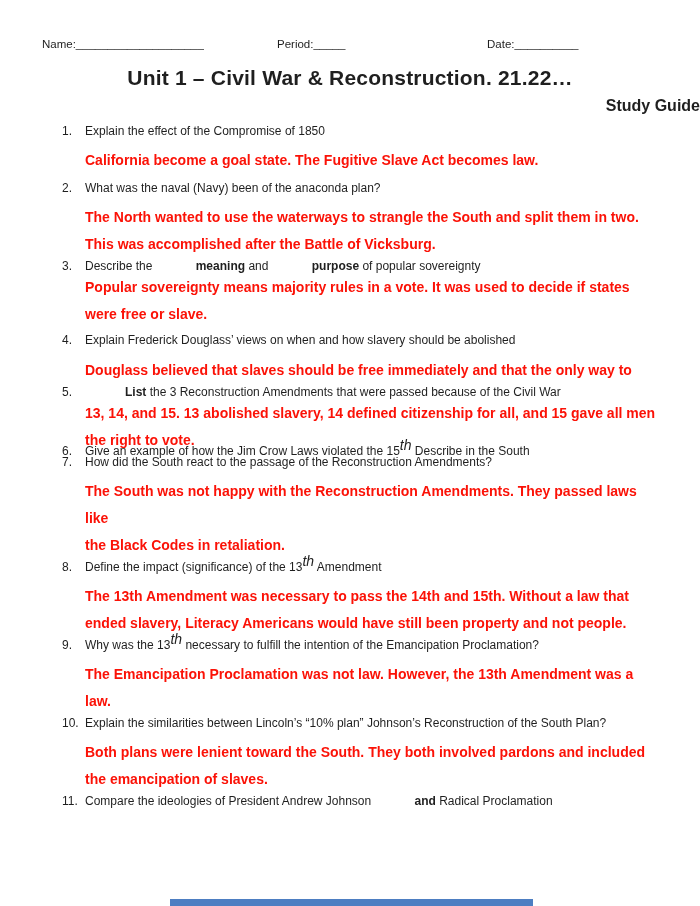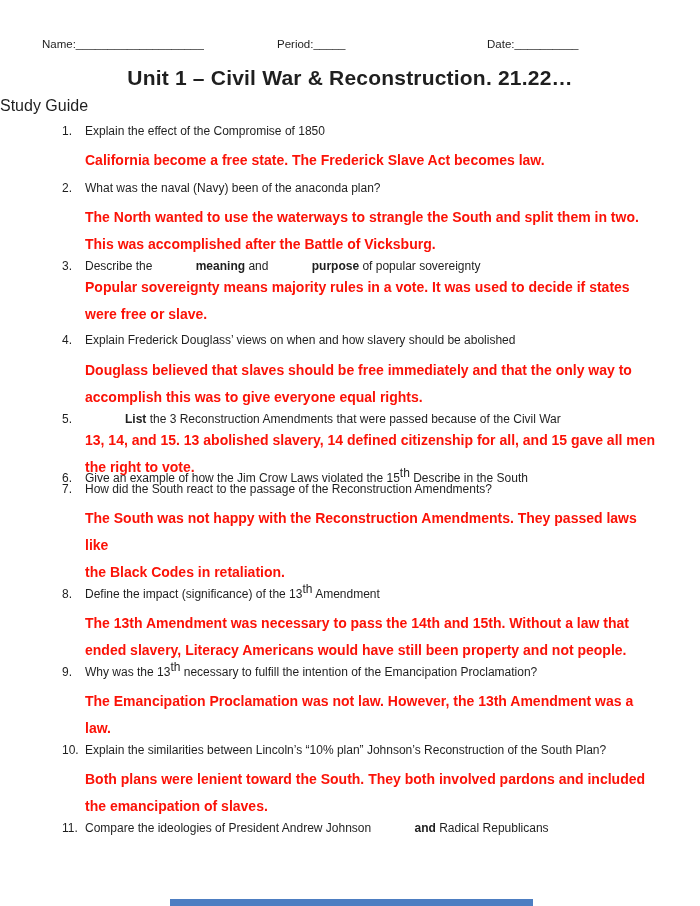--- a/index.html
+++ b/index.html
@@ -19,34 +19,34 @@
   .hdr-period { position: absolute; left: 277px; }
   .hdr-date   { position: absolute; left: 487px; }
 
   .doc-title {
     position: absolute; top: 66px; left: 0; width: 100%;
     text-align: center; font-size: 21px; font-weight: 700;
     letter-spacing: .2px;
   }
   .doc-subtitle {
     position: absolute; top: 97px; left: 0; width: 100%;
-    text-align: left; font-size: 16px; font-weight: 400;
+    text-align: right; font-size: 16px; font-weight: 700;
   }
 
   .questions { position: absolute; top: 123px; left: 62px; right: 36px; }
 
   .qa { margin-bottom: 0; }
   .q-line {
     display: flex; align-items: baseline;
     font-size: 12px; line-height: 16px; color: var(--text-color, #1f1f1f);
   }
   .q-num { flex: 0 0 23px; }
   .q-text { flex: 1; white-space: pre-wrap; }
   .q-text .b { font-weight: 700; padding-left: 40px; }
-  .q-text sup { font-size: 12px; line-height: 0; vertical-align: super; }
+  .q-text sup { font-size: 14px; line-height: 0; vertical-align: super; font-style: italic; }
 
   .answer {
     margin-left: 23px; margin-top: 8px;
     color: var(--answer-color, #fb1207);
     font-weight: 700; font-size: 14px; line-height: 27px;
     white-space: pre-wrap;
   }
 
   
   .qa-1 { margin-bottom: 6px; }
@@ -77,42 +77,42 @@
 
   <div class="doc-title">Unit 1 – Civil War &amp; Reconstruction. 21.22…</div>
   <div class="doc-subtitle">Study Guide</div>
 
   <div class="questions">
       <div class="qa qa-1">
         <div class="q-line">
           <span class="q-num">1.</span>
           <span class="q-text"><span>Explain the effect of the Compromise of 1850</span></span>
         </div>
-        <div class="answer"><div class="a-line">California become a free state. The Frederick Slave Act becomes law.</div></div>
+        <div class="answer"><div class="a-line">California become a goal state. The Fugitive Slave Act becomes law.</div></div>
       </div>
       <div class="qa qa-2">
         <div class="q-line">
           <span class="q-num">2.</span>
           <span class="q-text"><span>What was the naval (Navy) been of the anaconda plan?</span></span>
         </div>
         <div class="answer"><div class="a-line">The North wanted to use the waterways to strangle the South and split them in two.</div><div class="a-line">This was accomplished after the Battle of Vicksburg.</div></div>
       </div>
       <div class="qa qa-3">
         <div class="q-line">
           <span class="q-num">3.</span>
           <span class="q-text"><span>Describe the </span><span class="b">meaning</span><span> and </span><span class="b">purpose</span><span> of popular sovereignty</span></span>
         </div>
         <div class="answer"><div class="a-line">Popular sovereignty means majority rules in a vote. It was used to decide if states</div><div class="a-line">were free or slave.</div></div>
       </div>
       <div class="qa qa-4">
         <div class="q-line">
           <span class="q-num">4.</span>
           <span class="q-text"><span>Explain Frederick Douglass’ views on when and how slavery should be abolished</span></span>
         </div>
-        <div class="answer"><div class="a-line">Douglass believed that slaves should be free immediately and that the only way to</div><div class="a-line">accomplish this was to give everyone equal rights.</div></div>
+        <div class="answer"><div class="a-line">Douglass believed that slaves should be free immediately and that the only way to</div></div>
       </div>
       <div class="qa qa-5">
         <div class="q-line">
           <span class="q-num">5.</span>
           <span class="q-text"><span class="b">List</span><span> the 3 Reconstruction Amendments that were passed because of the Civil War</span></span>
         </div>
         <div class="answer"><div class="a-line">13, 14, and 15. 13 abolished slavery, 14 defined citizenship for all, and 15 gave all men</div><div class="a-line">the right to vote.</div></div>
       </div>
       <div class="qa qa-6">
         <div class="q-line">
@@ -144,20 +144,20 @@
       <div class="qa qa-10">
         <div class="q-line">
           <span class="q-num">10.</span>
           <span class="q-text"><span>Explain the similarities between Lincoln’s “10% plan” Johnson’s Reconstruction of the South Plan?</span></span>
         </div>
         <div class="answer"><div class="a-line">Both plans were lenient toward the South. They both involved pardons and included</div><div class="a-line">the emancipation of slaves.</div></div>
       </div>
       <div class="qa qa-11">
         <div class="q-line">
           <span class="q-num">11.</span>
-          <span class="q-text"><span>Compare the ideologies of President Andrew Johnson </span><span class="b">and</span><span> Radical Republicans</span></span>
+          <span class="q-text"><span>Compare the ideologies of President Andrew Johnson </span><span class="b">and</span><span> Radical Proclamation</span></span>
         </div>
       </div>
     </div>
 
   <div class="bottom-bar"></div>
 
 </div>
 
 </body></html>

